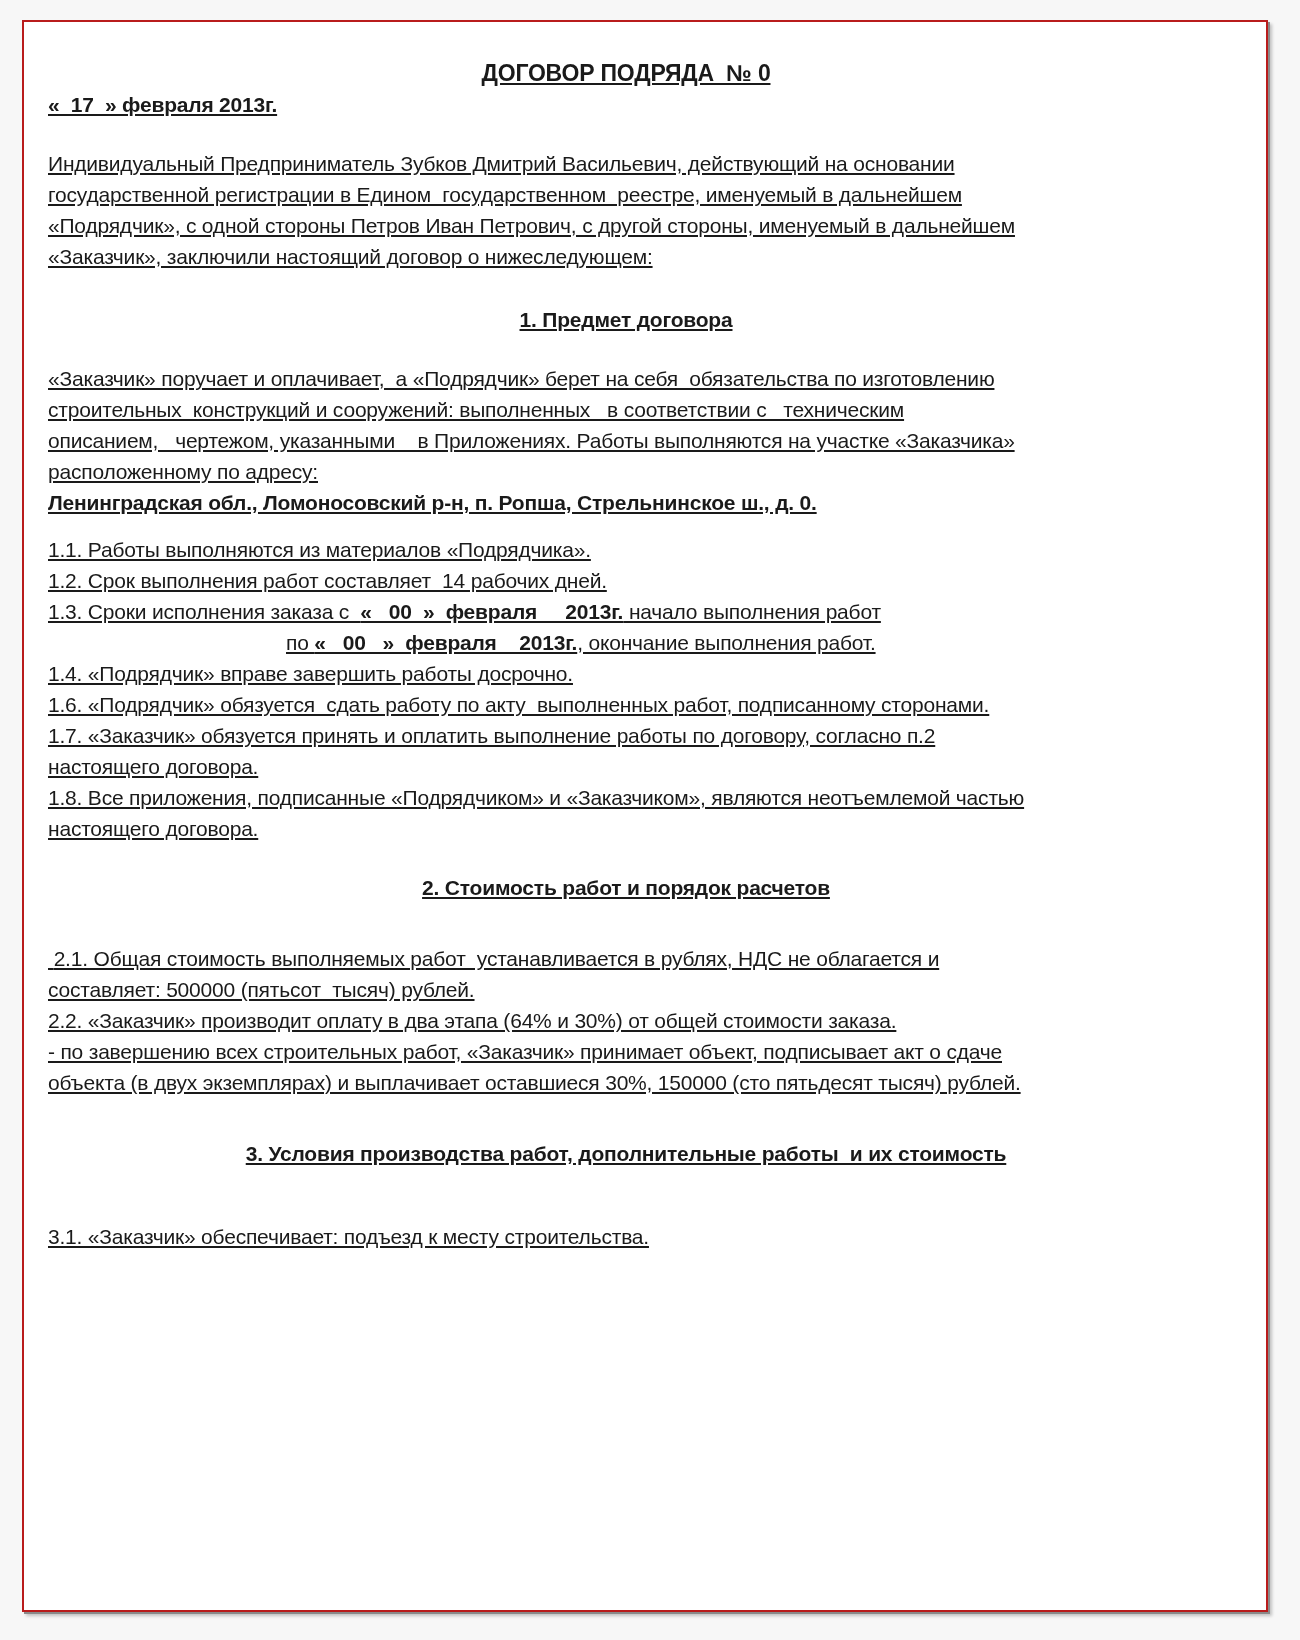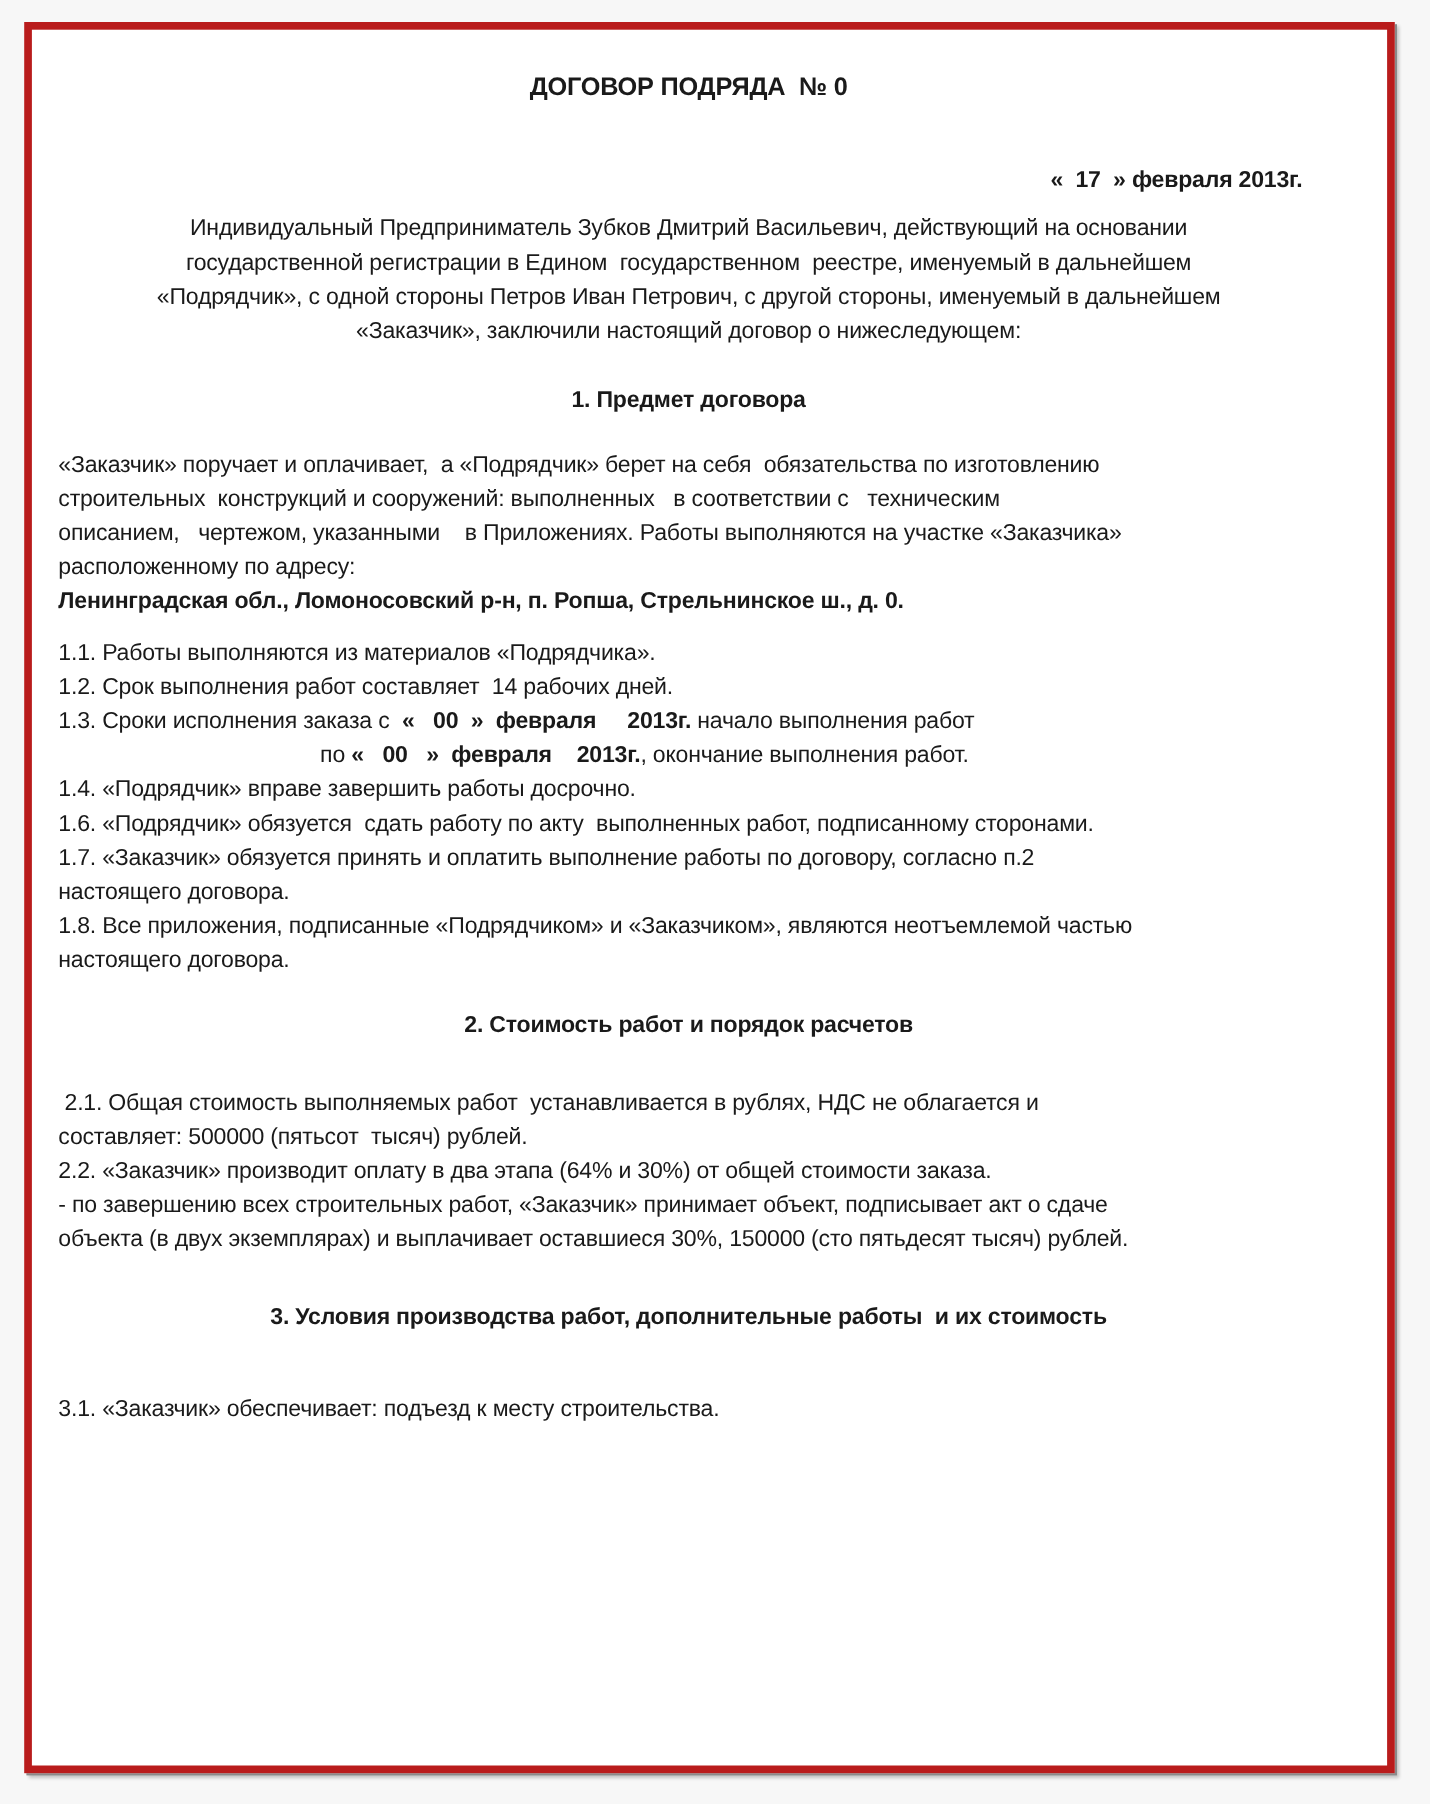--- a/index.html
+++ b/index.html
@@ -17,46 +17,46 @@
     font-family: "Liberation Sans", sans-serif;
   }
   .page {
     position: absolute;
     left: 22px;
     top: 20px;
     width: 1246px;
     height: 1592px;
     box-sizing: border-box;
     background: var(--page_background, #ffffff);
-    border: 7px solid #b91c1c;
+    border: 2px solid #b91c1c;
     box-shadow: 2px 2px 0 #8a8a8a, 4px 4px 3px rgba(0,0,0,0.22);
     padding: 36px 62px 0 24px;
     color: var(--ink, #1a1a1a);
     font-size: 21px;
     line-height: 31px;
     letter-spacing: -0.2px;
+    text-decoration: underline;
   }
   .para {
     margin: 0;
     white-space: pre-wrap;
   }
   .doc-title {
     text-align: center;
     font-weight: bold;
     font-size: 23px;
     white-space: pre-wrap;
   }
   .date-line {
-    margin-top: 54px;
-    text-align: right;
+    text-align: left;
     padding-right: 15px;
     font-weight: bold;
     white-space: pre-wrap;
   }
-  .preamble { margin-top: 13px; text-align: center; }
+  .preamble { margin-top: 28px; }
   .section-heading {
     margin-top: 32px;
     text-align: center;
     font-weight: bold;
     white-space: pre-wrap;
   }
   .section-heading.h2 { margin-top: 28px; }
   .section-heading.h3 { margin-top: 40px; }
   .s1-body { margin-top: 28px; }
   .bold { font-weight: bold; }

